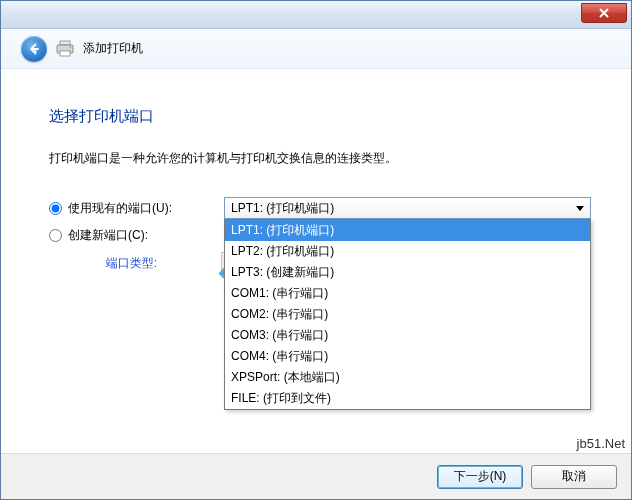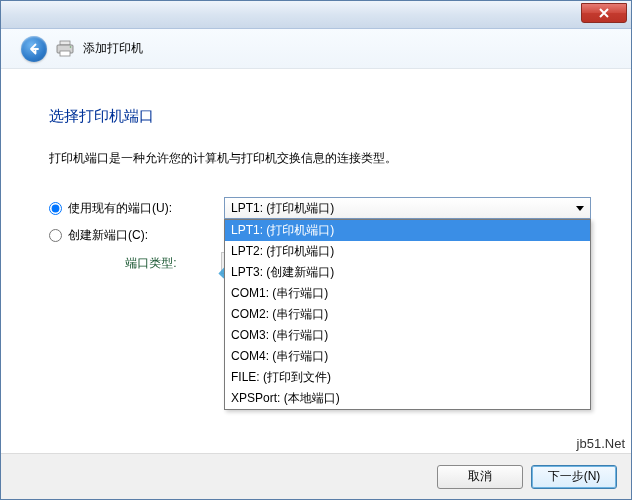--- a/index.html
+++ b/index.html
@@ -18,21 +18,21 @@
 .title-text { font-size: 12px; color: #000; }
 
 .content { padding: 24px 40px 0 48px; }
 .heading { color: #003399; font-size: 15px; font-weight: normal; margin-bottom: 24px; margin-top: 14px; }
 .desc { color: #000; font-size: 12px; margin-bottom: 30px; }
 
 .form-row { display: flex; align-items: center; margin-bottom: 8px; }
 .radio-cell { display: flex; align-items: center; gap: 6px; width: 175px; }
 .radio-cell input[type=radio] { width: 13px; height: 13px; }
 .radio-cell label { font-size: 12px; color: #000; }
-.label-only { width: 175px; text-align: right; padding-right: 44px; color: #14532d; font-size: 12px; }
+.label-only { width: 175px; text-align: right; padding-right: 64px; color: #1d4ed8; font-size: 12px; }
 
 .combo-wrap { position: relative; flex: 1; max-width: 380px; }
 .combo { width: 100%; height: 22px; border: 1px solid #7a9ac0; background: linear-gradient(to bottom,#fff,#f3f3f3); display: flex; align-items: center; padding: 0 20px 0 6px; font-size: 12px; position: relative; cursor: pointer; }
 .combo::after { content: ""; position: absolute; right: 6px; top: 50%; margin-top: -2px; border-left: 4px solid transparent; border-right: 4px solid transparent; border-top: 5px solid #000; }
 
 .dropdown { position: absolute; left: 0; top: 22px; width: 100%; border: 1px solid #7a7a7a; background: #fff; z-index: 10; box-shadow: 2px 2px 4px rgba(0,0,0,.2); }
 .dropdown-item { padding: 2px 6px; font-size: 12px; cursor: pointer; white-space: nowrap; }
 .dropdown-item.selected { background: #3a8ee6; color: #fff; }
 
 .disabled-combo { width: 380px; height: 22px; border: 1px solid #c7c7c7; background: #f0f0f0; }
@@ -88,22 +88,22 @@
           <span>LPT1: (打印机端口)</span>
         </div>
         <div class="dropdown" id="port-dropdown">
             <div class="dropdown-item selected">LPT1: (打印机端口)</div>
             <div class="dropdown-item">LPT2: (打印机端口)</div>
             <div class="dropdown-item">LPT3: (创建新端口)</div>
             <div class="dropdown-item">COM1: (串行端口)</div>
             <div class="dropdown-item">COM2: (串行端口)</div>
             <div class="dropdown-item">COM3: (串行端口)</div>
             <div class="dropdown-item">COM4: (串行端口)</div>
+            <div class="dropdown-item">XPSPort: (本地端口)</div>
             <div class="dropdown-item">FILE: (打印到文件)</div>
-            <div class="dropdown-item">XPSPort: (本地端口)</div>
           </div>
       </div>
     </div>
 
     <div class="form-row">
       <div class="radio-cell">
         <input type="radio" name="portmode" style="">
         <label>创建新端口(C):</label>
       </div>
     </div>
@@ -115,17 +115,17 @@
   </div>
 
   <svg class="watermark" width="150" height="60" viewBox="0 0 150 60">
     <path d="M10 45 L35 18 L50 32 L75 8 L100 30 L120 15 L140 45" stroke="#3aa0d8" stroke-width="7" fill="none" stroke-linejoin="round" opacity="0.85"></path>
     <text x="35" y="50" font-size="22" font-weight="bold" fill="#2b88c4" font-family="Arial" opacity="0.85">indov</text>
   </svg>
 
   <div class="src-tag">jb51.Net</div>
 
   <div class="footer">
+    <button class="btn default">下一步(N)</button>
     <button class="btn">取消</button>
-    <button class="btn default">下一步(N)</button>
   </div>
 
 </div>
 
 </body></html>

